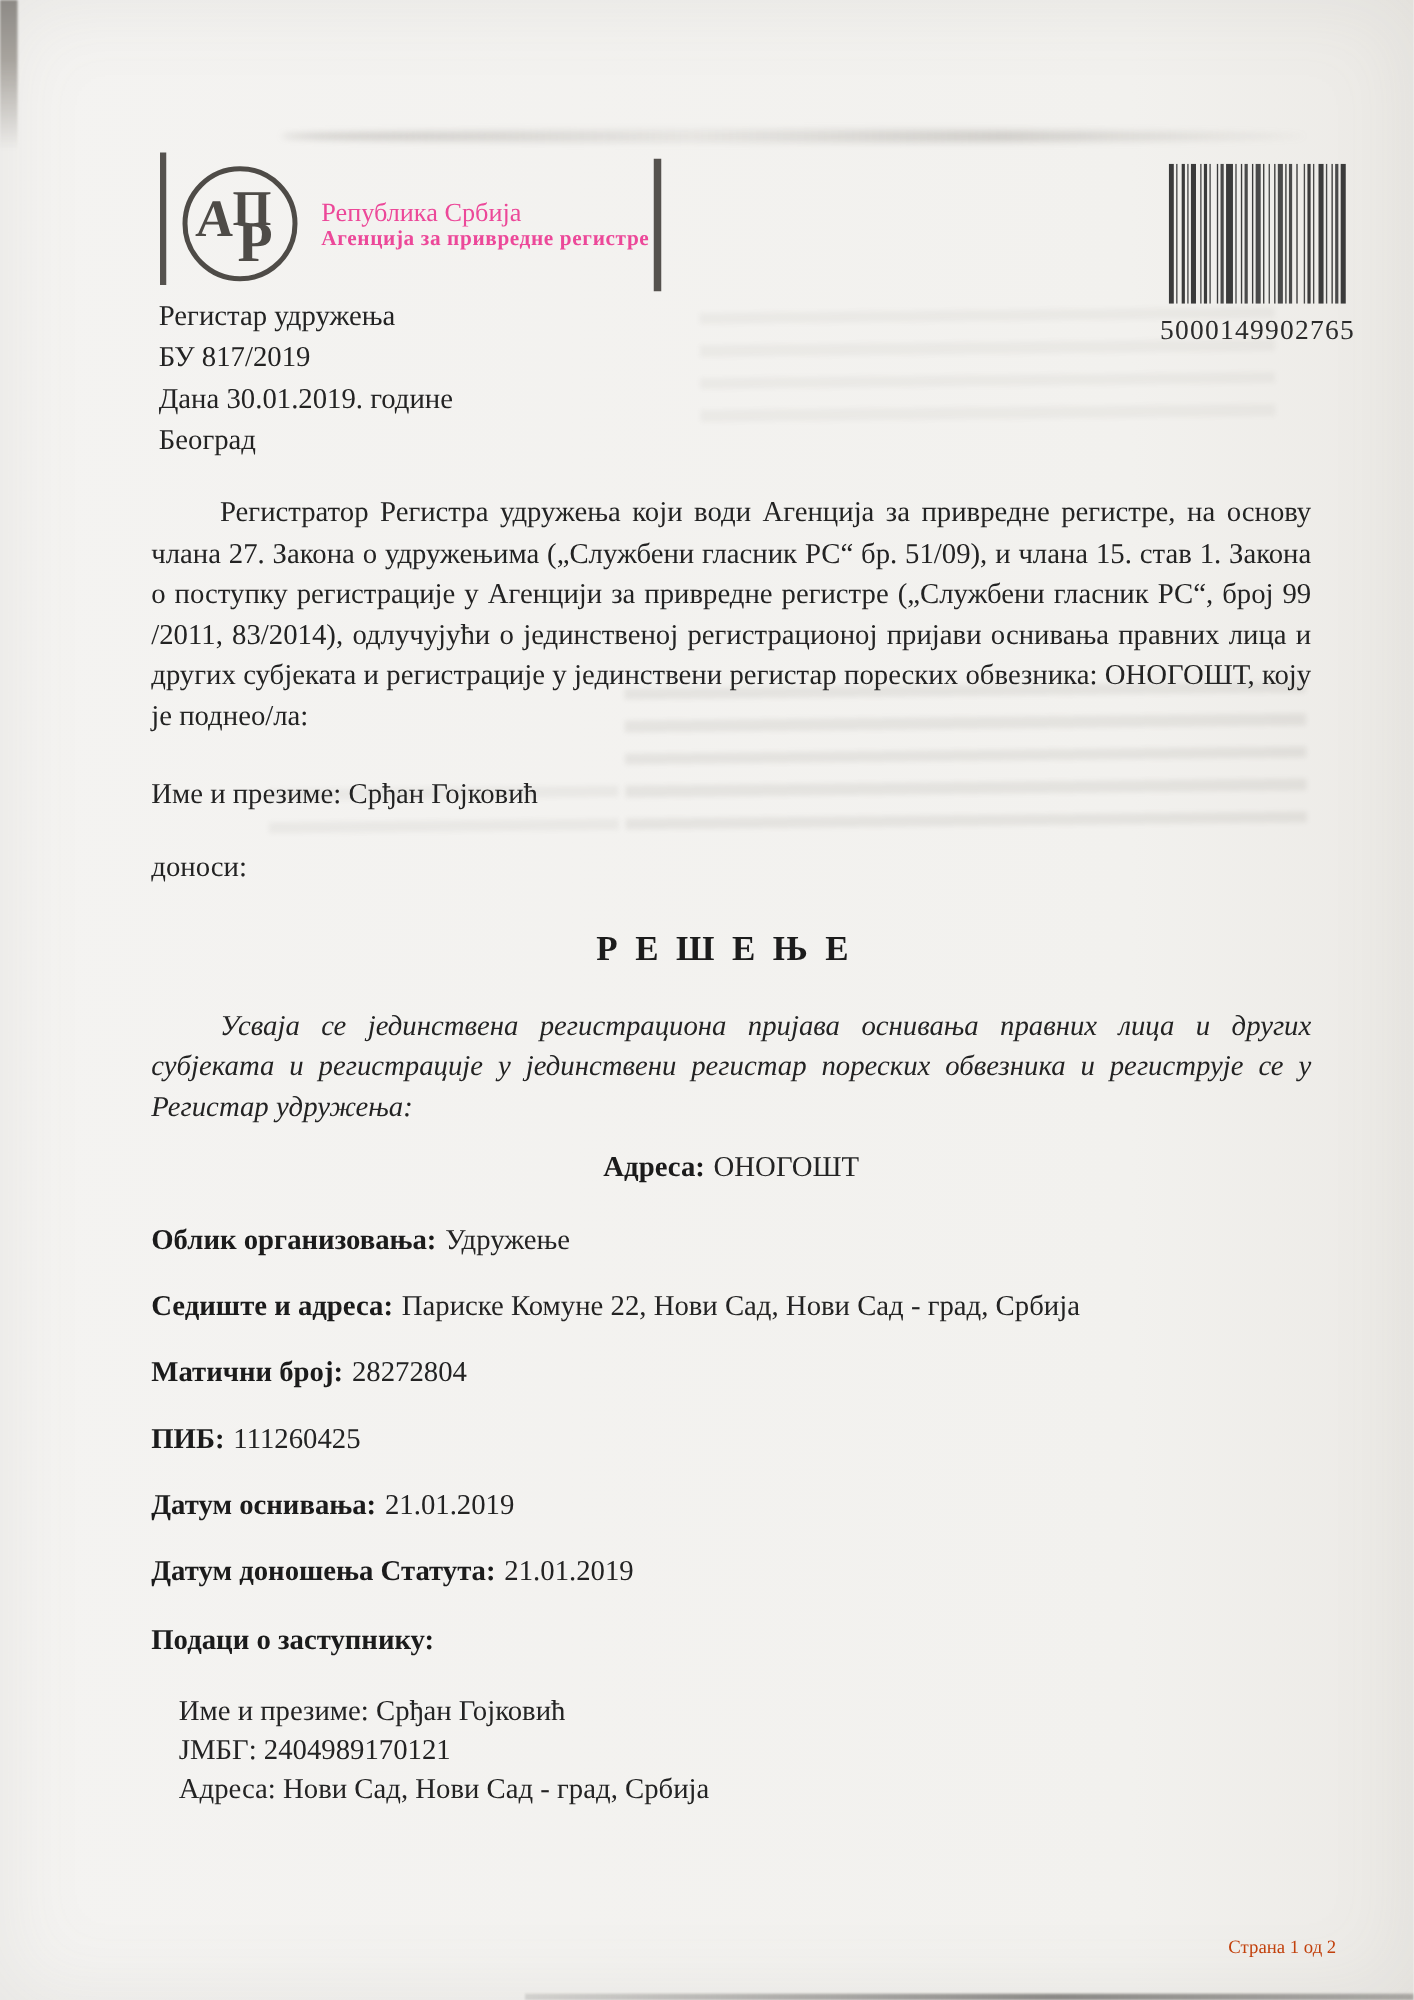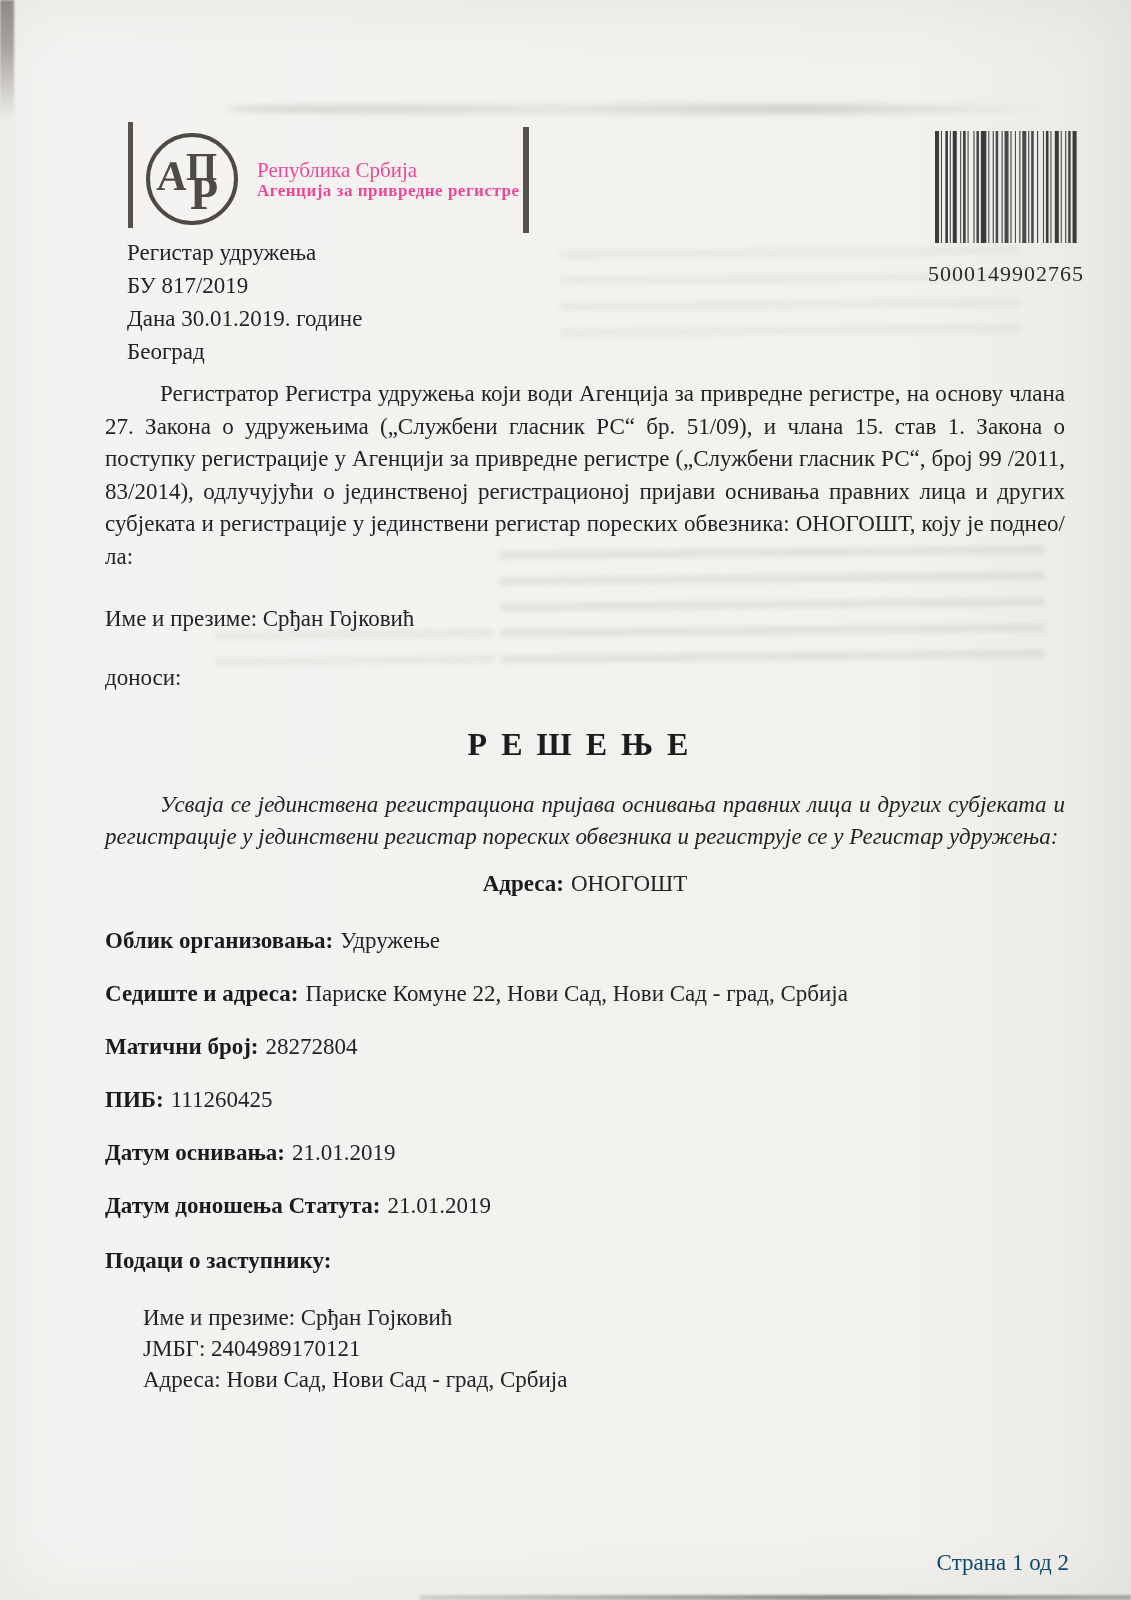--- a/index.html
+++ b/index.html
@@ -49,47 +49,47 @@
   .logo-circle span{position:absolute;font-weight:bold;color:#4e4b47;line-height:1;}
   .logo-a{left:7px;top:18px;font-size:42px;transform:skewX(-4deg);}
   .logo-p{left:36px;top:10px;font-size:40px;}
   .logo-r{left:40px;top:34px;font-size:46px;}
   .lh-text{position:absolute;left:257px;color:#ec4899;}
   .lh-republic{top:158px;font-size:21px;}
   .lh-agency{top:181px;font-size:17px;font-weight:bold;letter-spacing:.5px;}
   
   .barcode-wrap{position:absolute;left:928px;top:131px;width:156px;text-align:center;}
   .barcode-svg{display:block;margin:0 auto;}
-  .barcode-num{font-size:22px;letter-spacing:1px;color:#2b2b2b;margin-top:18px;}
+  .barcode-num{font-size:22px;letter-spacing:1px;color:#2b2b2b;margin-top:8px;}
   
   .header-meta{position:absolute;left:127px;top:236px;font-size:23px;line-height:33px;}
   
   .doc{
     position:absolute;left:105px;top:370px;width:960px;
     font-size:23px;line-height:32.5px;
   }
-  .doc p{margin:0;}
+  .doc p{margin:16px;}
   p.justified{text-align:justify;text-indent:55px;}
   .intro-para{padding-top:8px;}
   .submitter{margin-top:30px !important;}
   .issues{margin-top:26px !important;}
   h1.decision-title{
-    margin:34px 0 16px 0;text-align:center;font-size:32px;font-weight:bold;
+    margin:34px 0 16px 0;text-align:center;font-size:28px;font-weight:bold;
     letter-spacing:14px;color:#1c1c1c;
   }
   .decision-para{margin-top:28px !important;font-style:italic;}
   .name-line{margin-top:14px !important;text-align:center;}
   b.lbl{font-weight:bold;color:#1b1b1b;margin-right:7px;}
   p.field{margin-top:29px !important;line-height:24px;}
   p.rep-heading{margin-top:31px !important;line-height:24px;}
   .rep-block{margin-top:29px;padding-left:38px;line-height:31px;}
   p.duration{margin-top:26px !important;line-height:24px;}
   
   .footer-page{
-    position:absolute;right:62px;top:1550px;font-size:23px;color:#0c4a6e;
+    position:absolute;right:62px;top:1550px;font-size:15px;color:#c2410c;
   }
 </style>
 </head>
 <body>
 
 <div class="paper-vignette"></div>
 <div class="corner-streak"></div>
 <div class="top-streak"></div>
 <div class="ghost g1"></div>
 <div class="ghost g2"></div>

